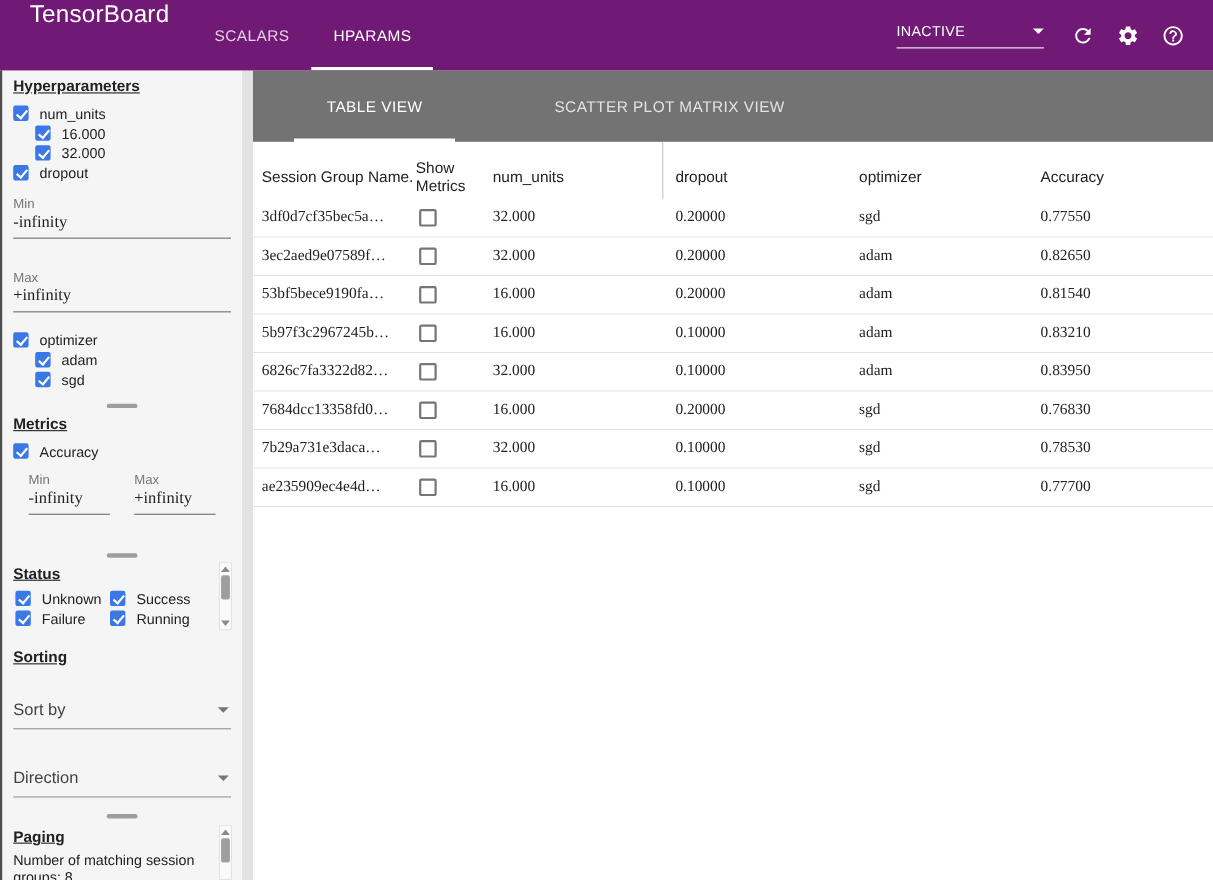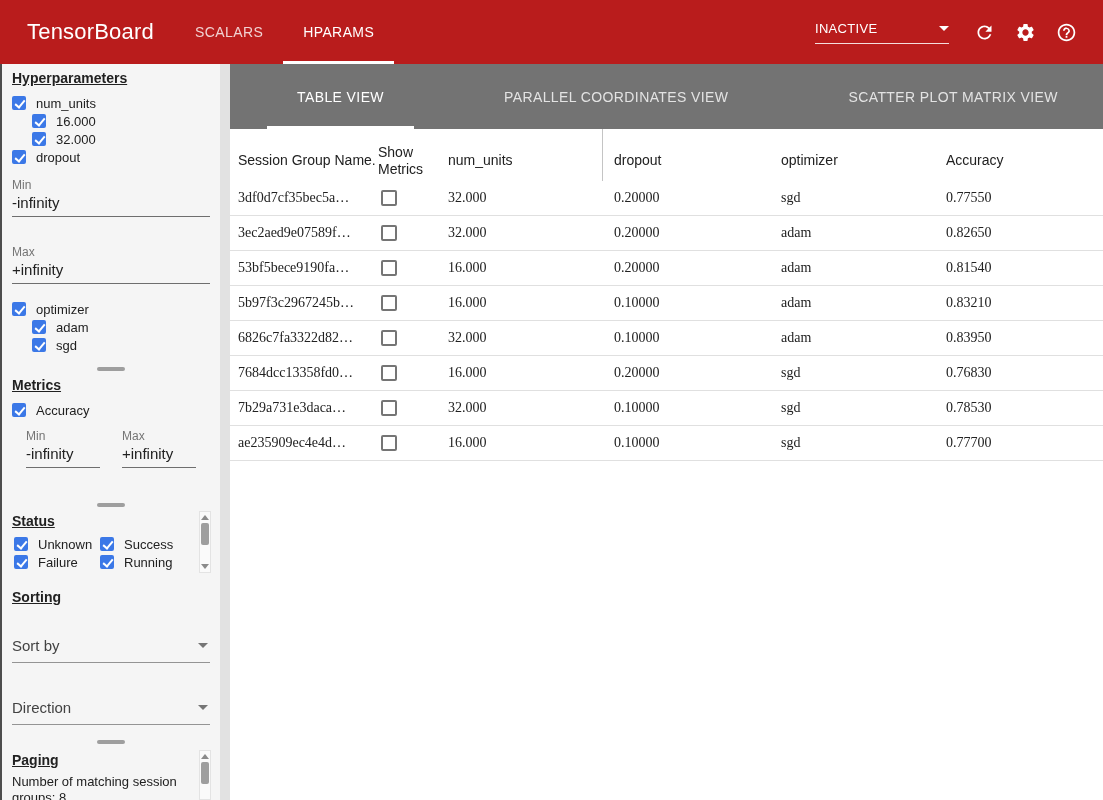--- a/index.html
+++ b/index.html
@@ -1,20 +1,20 @@
 <!DOCTYPE html>
 <html><head>
 <meta charset="utf-8">
 <style>
   * { margin:0; padding:0; box-sizing:border-box; }
   html,body { width:1103px; height:800px; overflow:hidden; }
   body { font-family:"Liberation Sans","DejaVu Sans",sans-serif; background:#e2e2e2; color:#212121; position:relative; }
 
   
-  .topbar { position:absolute; top:0; left:0; width:1103px; height:64px; background:#b91c1c; display:flex; align-items:center; z-index:30; }
+  .topbar { position:absolute; top:0; left:0; width:1103px; height:64px; background:#701a75; display:flex; z-index:30; }
   .logo { margin-left:27px; font-size:22px; color:#fff; letter-spacing:.2px; }
   .top-tabs { position:absolute; left:175px; top:0; height:64px; display:flex; }
   .top-tab { height:64px; display:flex; align-items:center; padding:0 20px; font-size:14px; letter-spacing:.4px; color:rgba(255,255,255,.8); cursor:pointer; }
   .top-tab.active { color:#fff; box-shadow:inset 0 -3px 0 #fff; }
   .top-right { margin-left:auto; display:flex; align-items:center; gap:17px; padding-right:25px; }
   .reload-select { width:134px; display:flex; align-items:center; justify-content:space-between; border-bottom:1px solid rgba(255,255,255,.85); padding-bottom:7px; color:#fff; font-size:13px; letter-spacing:.3px; cursor:pointer; margin-right:6px; }
   .icon-btn { width:24px; height:24px; display:flex; align-items:center; justify-content:center; cursor:pointer; }
   .icon-btn svg { width:21px; height:21px; fill:#fff; }
   .caret { width:0; height:0; border-left:5px solid transparent; border-right:5px solid transparent; border-top:5px solid #757575; }
   .caret.white { border-top-color:#fff; }
@@ -22,21 +22,21 @@
   
   .sidebar { position:absolute; top:64px; left:0; width:220px; height:736px; background:#f5f5f5; border-left:2px solid #4d4d4d; display:flex; flex-direction:column; overflow:hidden; }
   .pane { position:relative; overflow:hidden; flex:none; padding-left:10px; padding-right:10px; }
   .pane-heading { font-size:14px; font-weight:bold; line-height:16px; text-decoration:underline; color:#212121; }
   .cb-row { display:flex; align-items:center; gap:10px; height:18px; font-size:13px; color:#212121; cursor:pointer; }
   .cb-row.nested { margin-left:20px; }
   .cb { width:14px; height:14px; border:2px solid #757575; border-radius:2px; position:relative; flex:none; }
   .cb.checked { background:#3b78e7; border-color:#3b78e7; }
   .cb.checked::after { content:""; position:absolute; left:3px; top:0; width:4px; height:8px; border:solid #fff; border-width:0 2px 2px 0; transform:rotate(40deg); }
   .f-label { display:block; font-size:12px; line-height:14px; color:#757575; }
-  .f-input { display:block; border:none; outline:none; background:transparent; border-bottom:1px solid #6e6e6e; border-radius:0; font-family:Liberation Sans, sans-serif; font-size:15px; color:#212121; padding:2px 0 5px; width:100%; }
+  .f-input { display:block; border:none; outline:none; background:transparent; border-bottom:1px solid #6e6e6e; border-radius:0; font-family:Liberation Serif, serif; font-size:15px; color:#212121; padding:2px 0 5px; width:100%; }
   .minmax-row { display:flex; gap:22px; margin-left:14px; margin-top:10px; }
   .minmax-row .mfield { width:74px; }
   .pane-divider { height:9px; flex:none; display:flex; align-items:center; justify-content:center; cursor:row-resize; }
   .pane-divider .handle { width:28px; height:4px; border-radius:3px; background:#9e9e9e; }
   .pane-spacer { height:8px; flex:none; }
   .select-field { display:flex; align-items:center; justify-content:space-between; border-bottom:1px solid #949494; padding:6px 2px 8px 0; font-size:15px; color:#424242; cursor:pointer; }
   .status-grid { display:grid; grid-template-columns:86px auto; margin-left:2px; margin-top:6px; }
   .mini-scrollbar { position:absolute; width:12px; background:#fafafa; border:1px solid #e3e3e3; display:flex; flex-direction:column; align-items:center; }
   .sb-arrow { width:0; height:0; border-left:4px solid transparent; border-right:4px solid transparent; margin:3px 0; flex:none; }
   .sb-arrow.up { border-bottom:5px solid #8a8a8a; }
@@ -229,21 +229,20 @@
       <span class="sb-thumb"></span>
     </div>
   </section>
 
 </aside>
 
 <main class="main">
 
   <div class="view-tabs">
     <div class="view-tab active">TABLE VIEW</div>
-    <div class="view-tab">PARALLEL COORDINATES VIEW</div>
     <div class="view-tab">SCATTER PLOT MATRIX VIEW</div>
   </div>
 
   <div class="thead">
     <div class="th col-name">Session Group Name.</div>
     <div class="th col-metrics">Show Metrics</div>
     <div class="th col-num">num_units</div>
     <div class="th col-dropout">dropout</div>
     <div class="th col-opt">optimizer</div>
     <div class="th col-acc">Accuracy</div>

